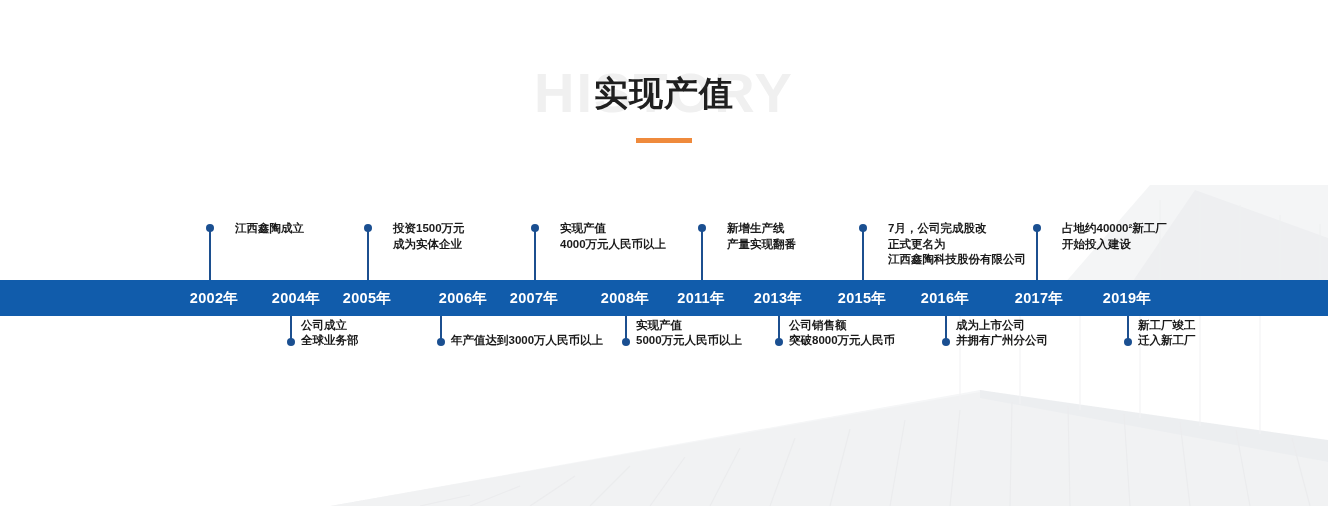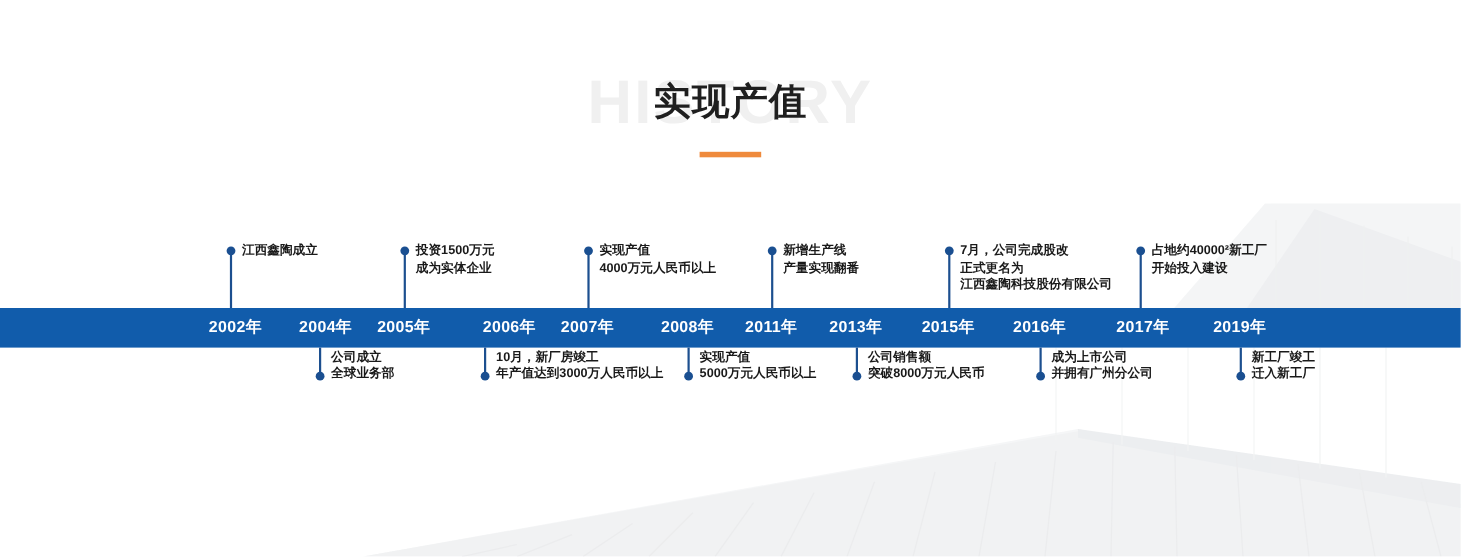--- a/index.html
+++ b/index.html
@@ -122,21 +122,21 @@
     font-weight: bold;
     color: #1a1a1a;
     line-height: 1.35;
     white-space: nowrap;
   }
   .event-text .line { display: block; }
 
   
   .event.above .stem { bottom: 0; }
   .event.above .dot  { top: -4px; left: -3.2px; }
-  .event.above .event-text { top: -7px; left: 11px; }
+  .event.above .event-text { top: -7px; left: 26px; }
 
   
   .event.below .stem { top: 0; }
   .event.below .dot  { bottom: -4px; left: -3.2px; }
   .event.below .event-text { bottom: -7px; left: 11px; }
 </style>
 </head>
 <body>
 
 <svg id="bg-watermark" viewBox="0 0 1328 506" preserveAspectRatio="none">
@@ -270,21 +270,20 @@
       <div class="dot"></div>
       <div class="event-text">
         <span class="line">公司成立</span>
         <span class="line">全球业务部</span>
       </div>
     </div>
     <div class="event below" style="left: 440px; top: 316px; height: 26px;">
       <div class="stem" style="height: 26px;"></div>
       <div class="dot"></div>
       <div class="event-text">
-        <span class="line">10月，新厂房竣工</span>
         <span class="line">年产值达到3000万人民币以上</span>
       </div>
     </div>
     <div class="event below" style="left: 625px; top: 316px; height: 26px;">
       <div class="stem" style="height: 26px;"></div>
       <div class="dot"></div>
       <div class="event-text">
         <span class="line">实现产值</span>
         <span class="line">5000万元人民币以上</span>
       </div>

